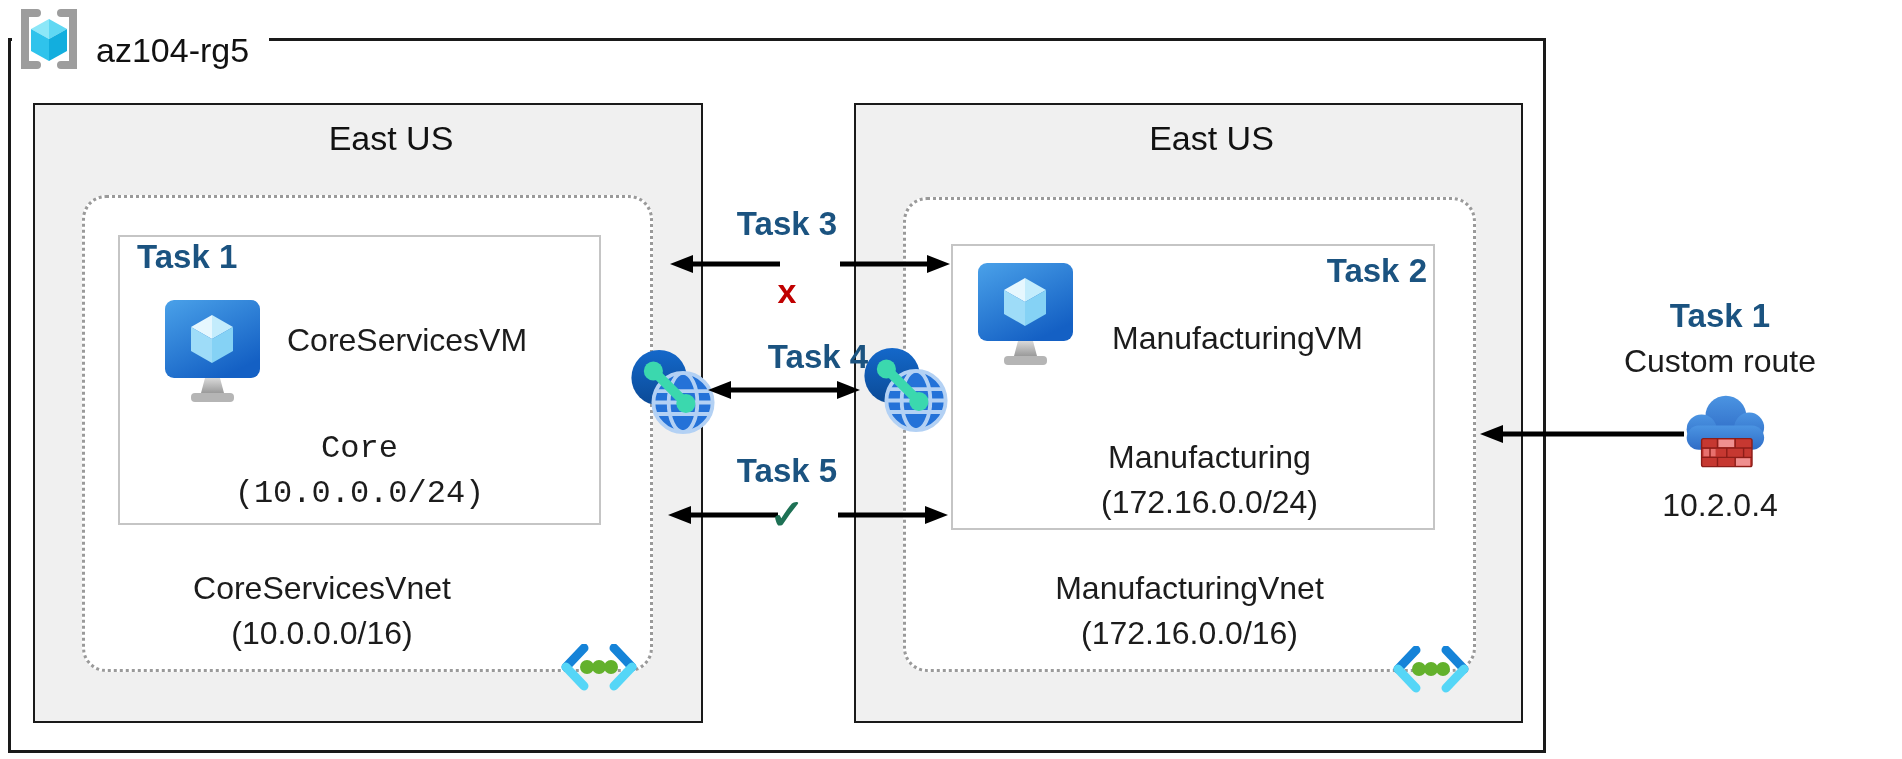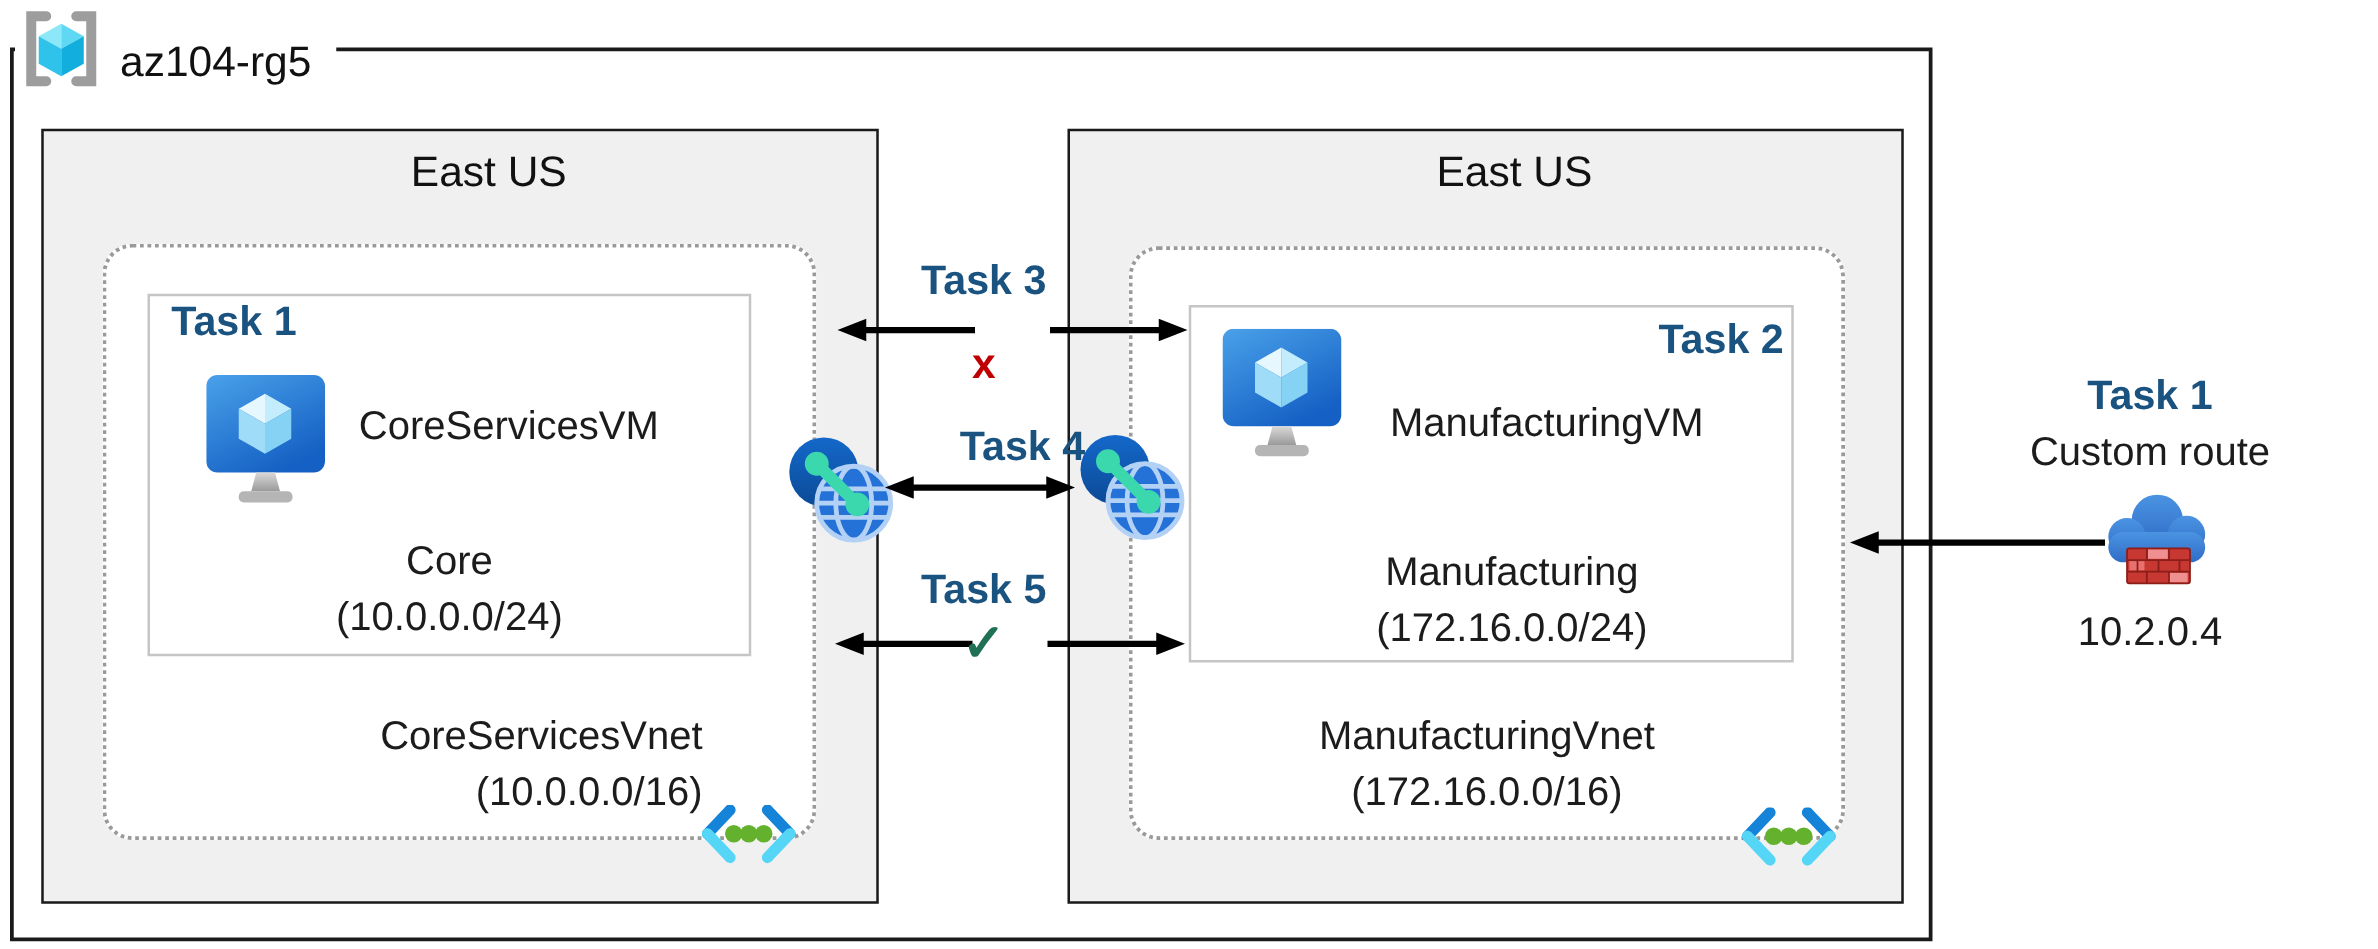--- a/index.html
+++ b/index.html
@@ -87,26 +87,26 @@
     <polygon points="47,15 26,27 47,39" fill="#e6f7fe"></polygon>
     <polygon points="47,15 68,27 47,39" fill="#c3ecfc"></polygon>
     <polygon points="26,27 26,51 47,63 47,39" fill="#9edcf8"></polygon>
     <polygon points="68,27 68,51 47,63 47,39" fill="#85d2f5"></polygon>
     <path d="M40 78 L55 78 L59 93 L36 93 Z" fill="url(#stg1)"></path>
     <rect x="26" y="93" width="43" height="9" rx="4" fill="#b5b5b5"></rect>
   </svg>
 </div>
 <div class="abs txt" style="left:287px;top:322px;">CoreServicesVM</div>
 
-<div class="abs txt center-block" style="left:118px;top:426px;width:483px;">
+<div class="abs txt center-block" style="left:118px;top:426px;width:483px;font-family:Liberation Mono, monospace;">
   <div>Core</div>
   <div>(10.0.0.0/24)</div>
 </div>
 
-<div class="abs txt center-block" style="left:82px;top:566px;width:480px;text-align:right;">
+<div class="abs txt center-block" style="left:82px;top:566px;width:480px;">
   <div>CoreServicesVnet</div>
   <div>(10.0.0.0/16)</div>
 </div>
 
 <div class="abs" style="left:560px;top:644px;">
   <svg width="78" height="48" viewBox="0 0 78 48">
     <path d="M24 4 L6 23" stroke="#1583d8" stroke-width="9" stroke-linecap="round" fill="none"></path>
     <path d="M6 23 L24 42" stroke="#55d6f7" stroke-width="9" stroke-linecap="round" fill="none"></path>
     <path d="M54 4 L72 23" stroke="#1583d8" stroke-width="9" stroke-linecap="round" fill="none"></path>
     <path d="M72 23 L54 42" stroke="#55d6f7" stroke-width="9" stroke-linecap="round" fill="none"></path>

